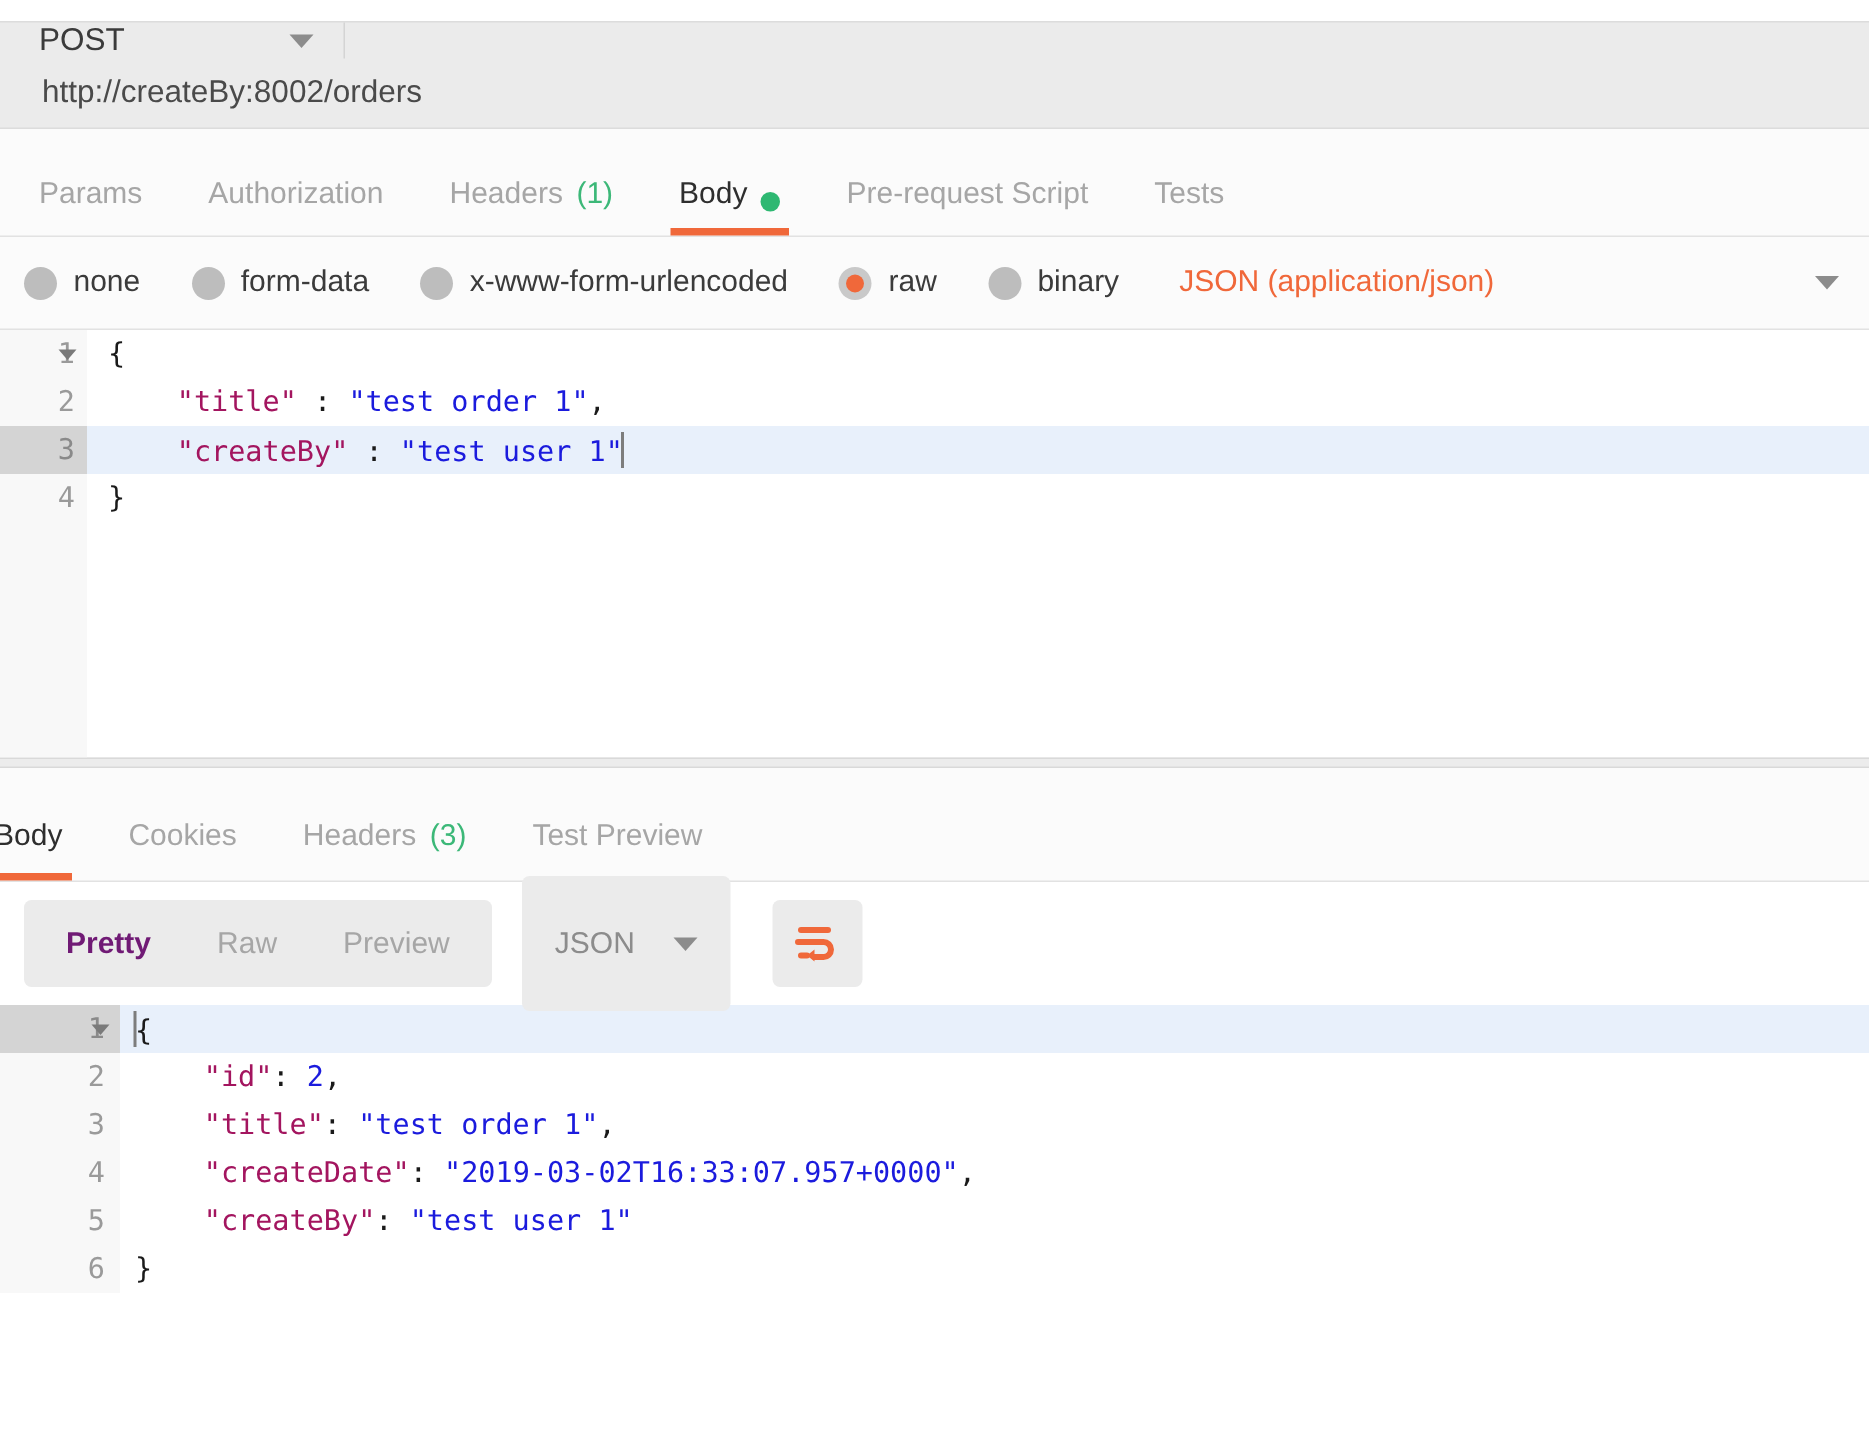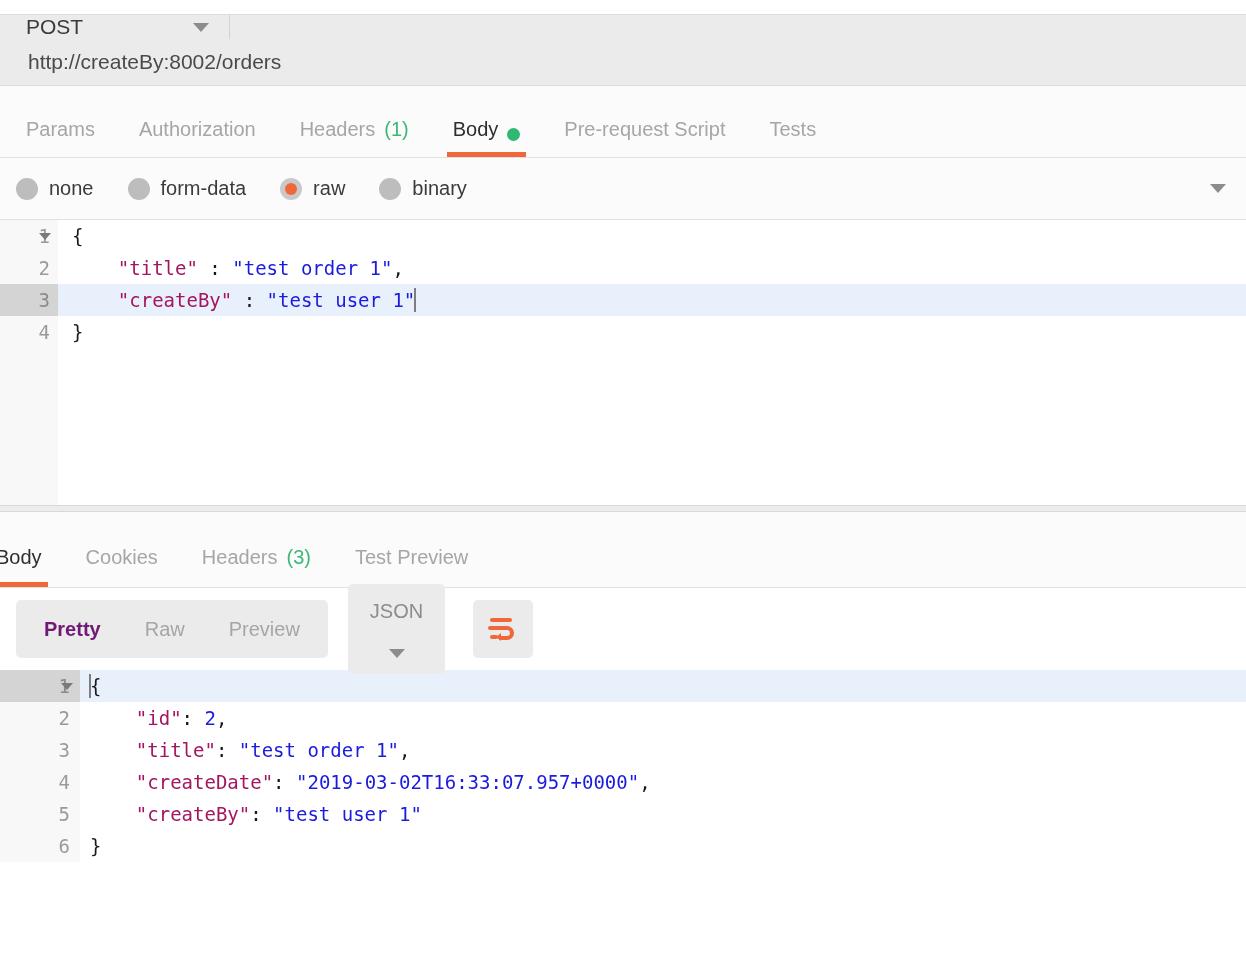--- a/index.html
+++ b/index.html
@@ -252,21 +252,20 @@
     display: flex;
     align-items: center;
     gap: 26px;
     background: #ebebeb;
     border-radius: 5px;
     height: 58px;
     padding: 16px 22px;
     margin-left: 20px;
     font-size: 20px;
     color: #8c8c8c;
-    flex-direction: column;
   }
   .wrap-btn {
     width: 60px;
     height: 58px;
     background: #ebebeb;
     border-radius: 5px;
     margin-left: 28px;
     display: flex;
     align-items: center;
     justify-content: center;
@@ -323,28 +322,33 @@
   <div id="body-type-radios" style="display:flex;align-items:center;">
       <div class="radio-item">
      <span class="radio"></span>
      <span>none</span>
    </div>
       <div class="radio-item">
      <span class="radio"></span>
      <span>form-data</span>
    </div>
       <div class="radio-item">
+     <span class="radio"></span>
+     <span>x-www-form-urlencoded</span>
+   </div>
+      <div class="radio-item">
      <span class="radio checked"></span>
      <span>raw</span>
    </div>
       <div class="radio-item">
      <span class="radio"></span>
      <span>binary</span>
    </div>
     </div>
+  <span class="content-type">JSON (application/json)</span>
   <span class="ct-caret"></span>
 </div>
 
 <div class="editor" id="request-editor">
   <div id="request-code">
       <div class="code-line">
       <span class="gutter">1
       <span class="fold"></span></span>
       <span class="code-text"><span class="p">{</span></span>
     </div>

